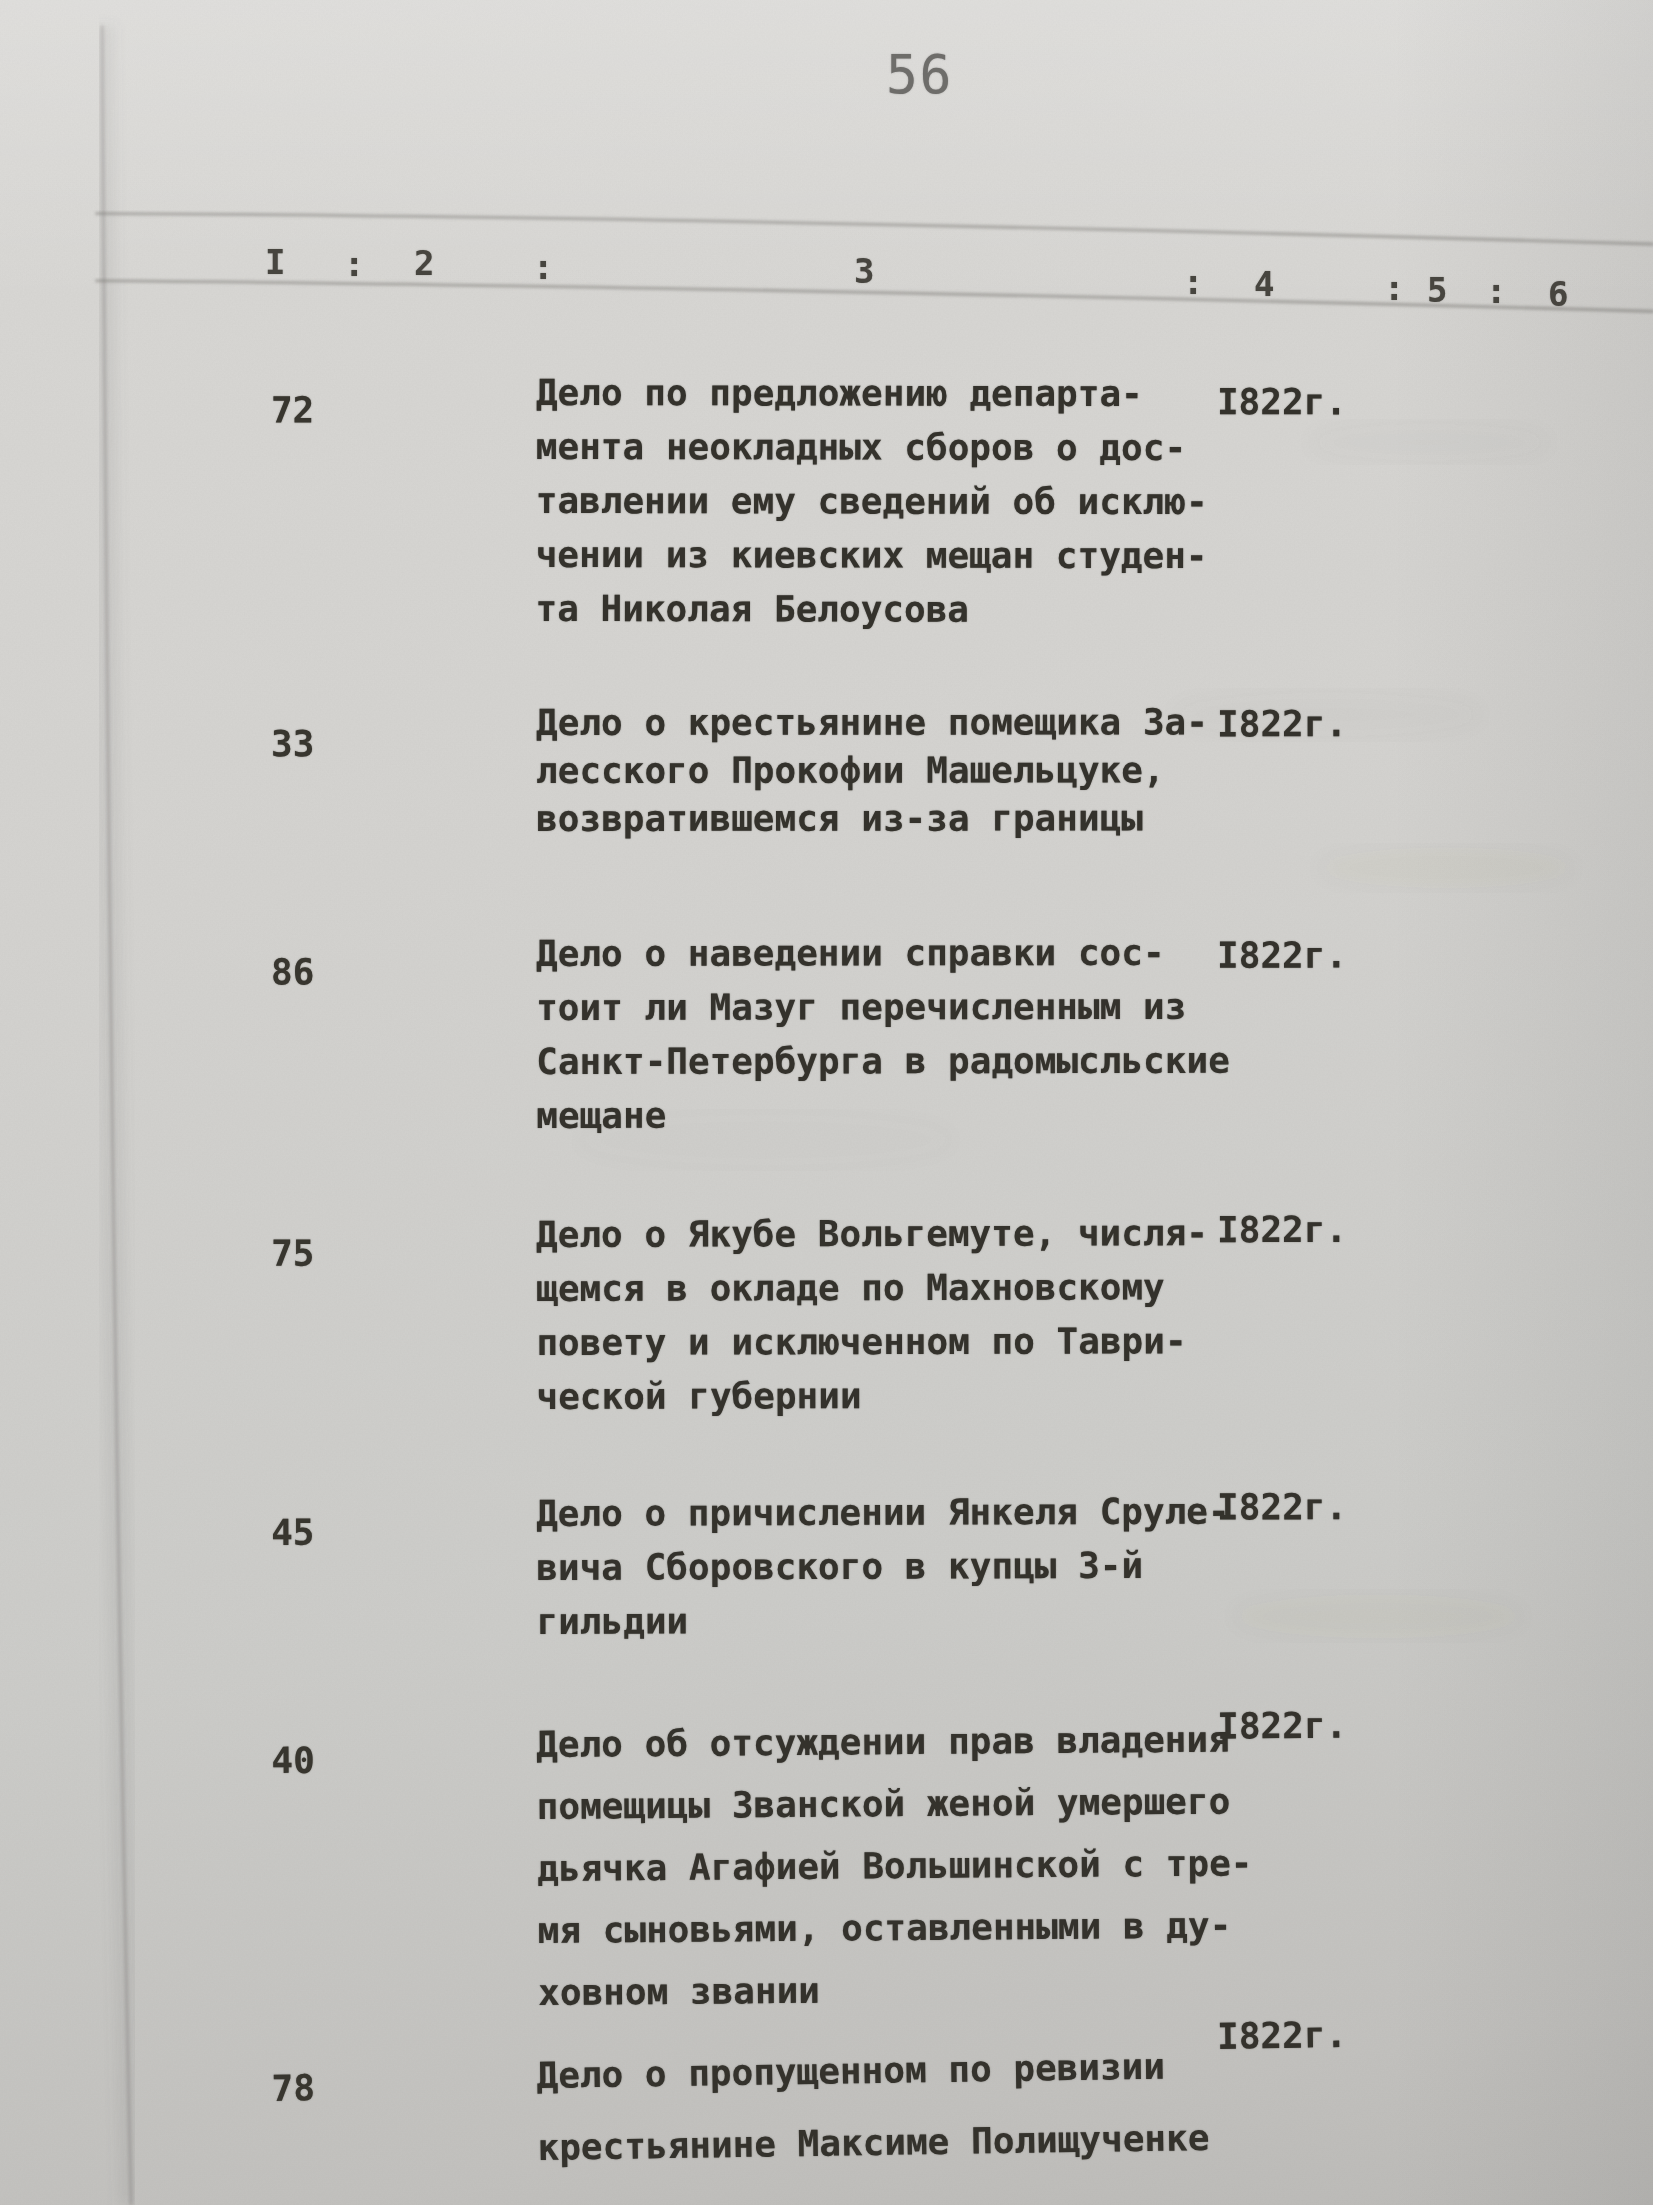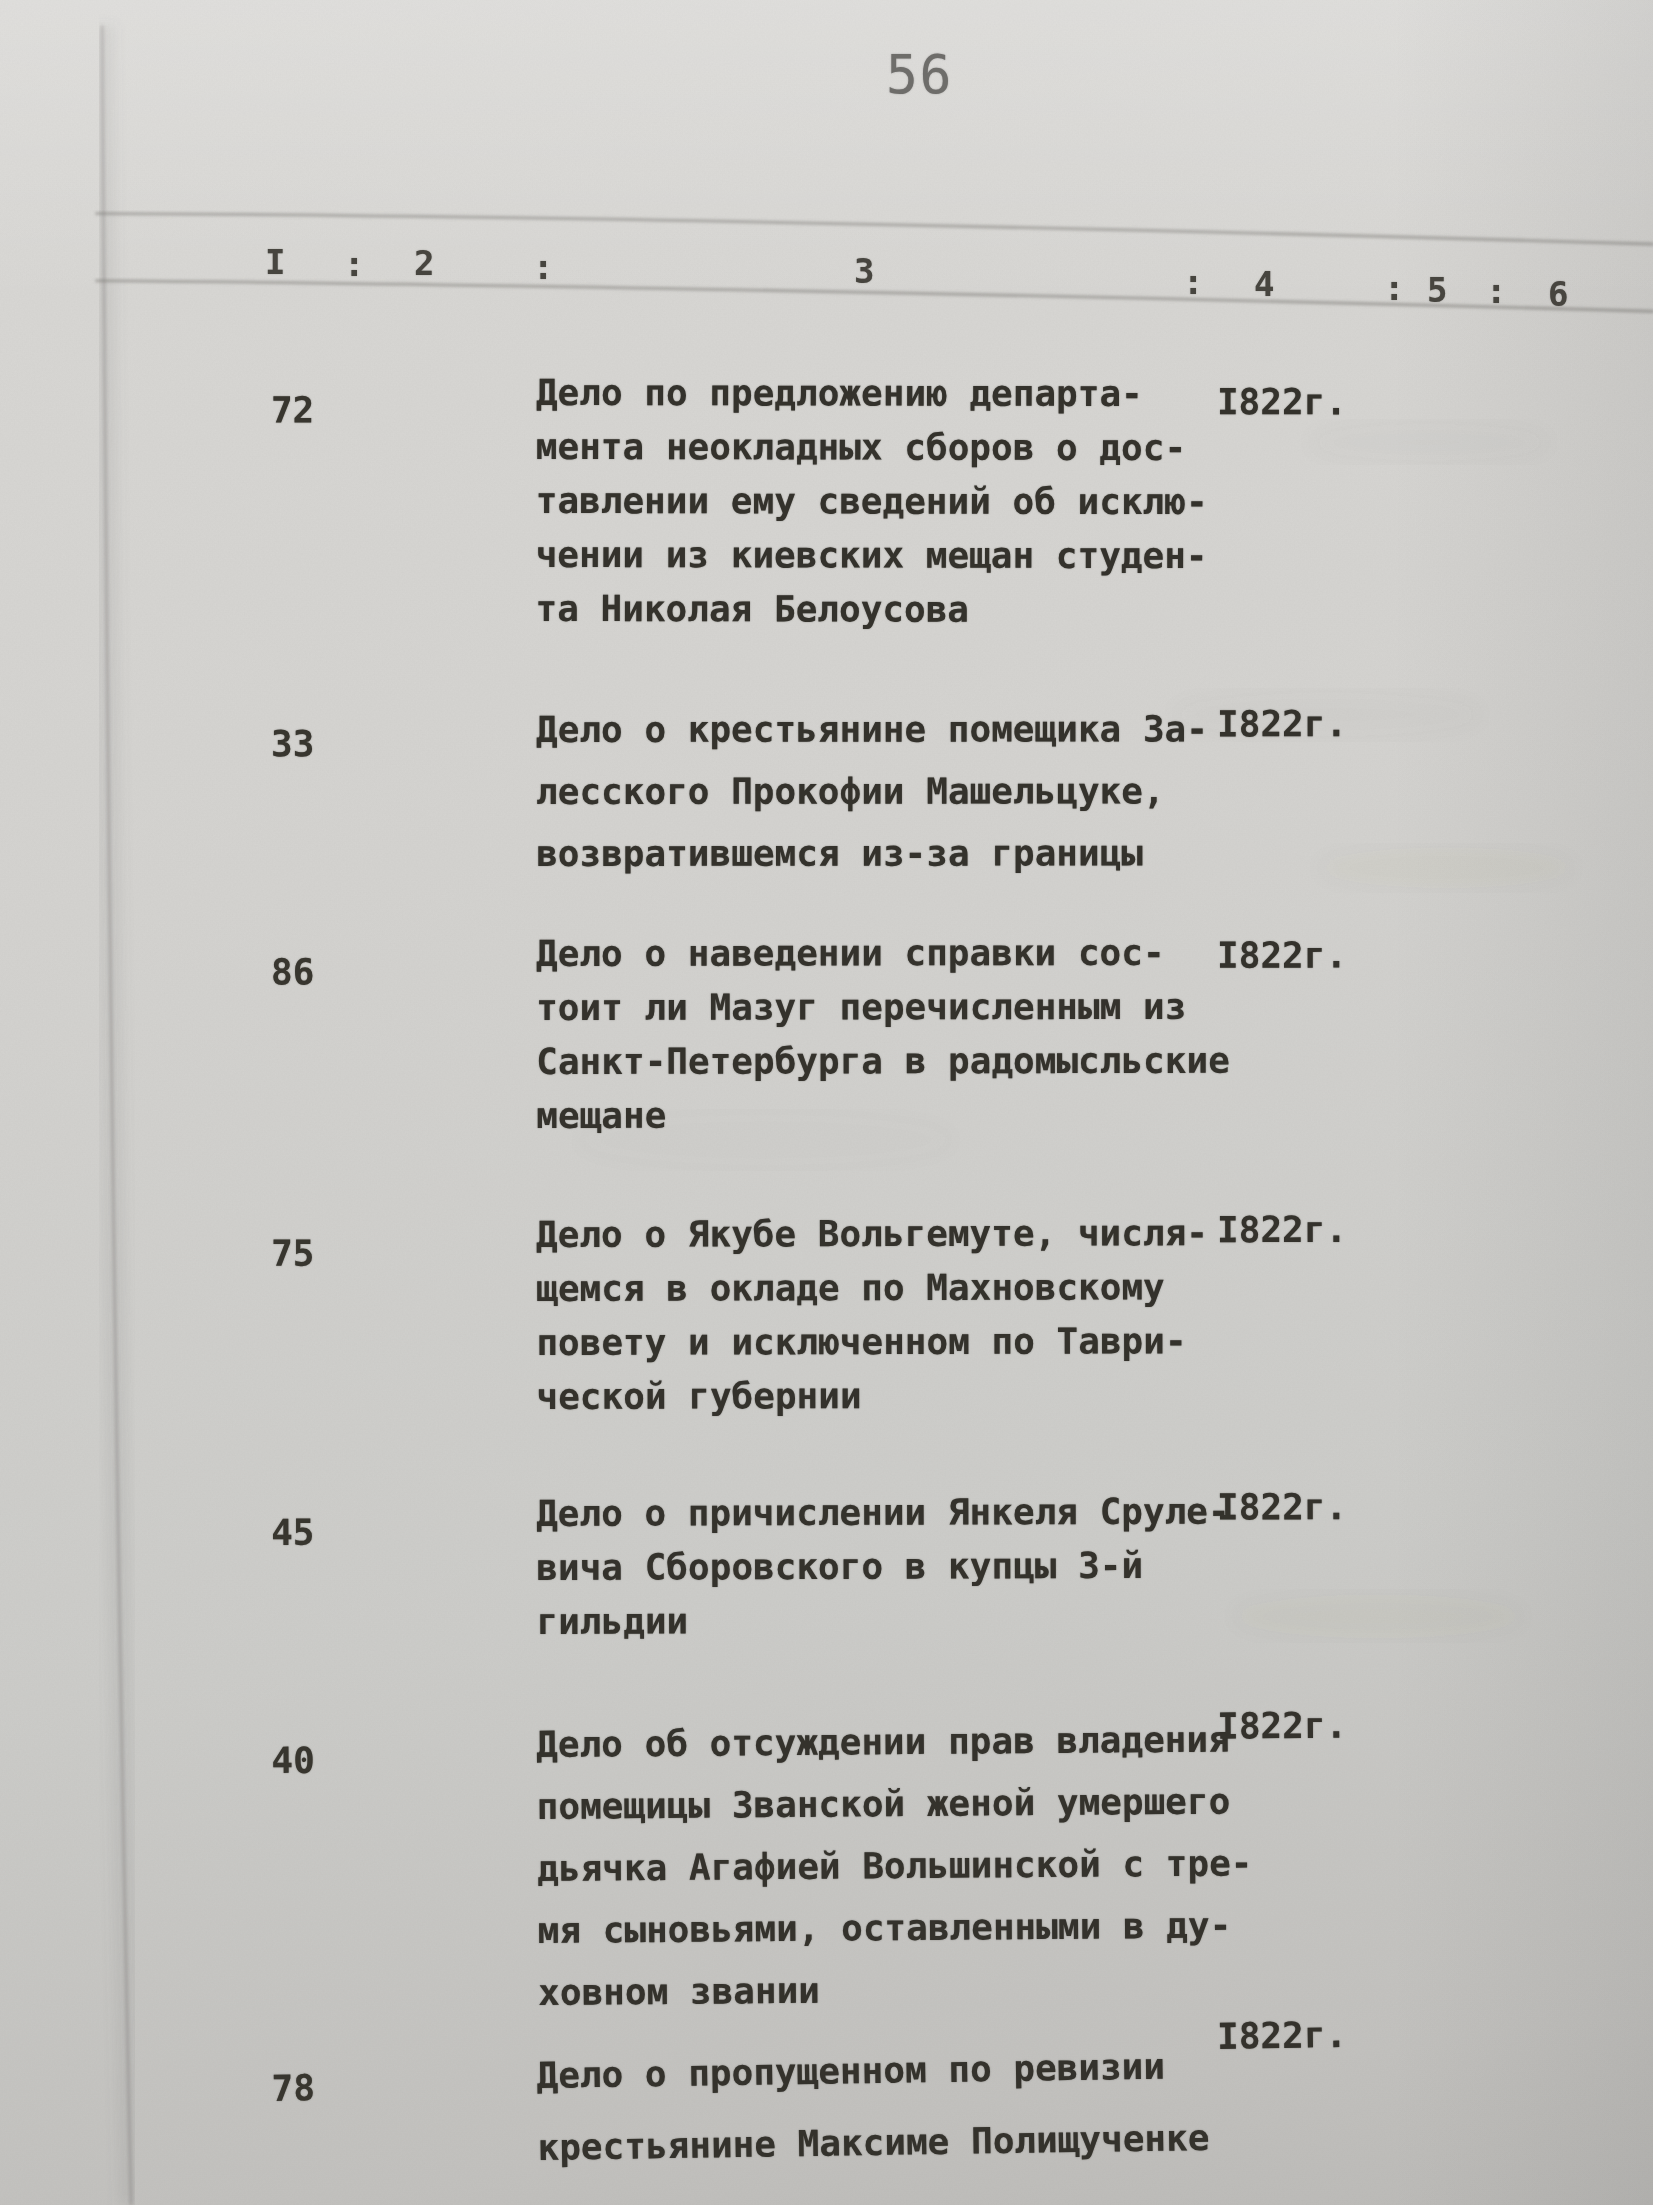--- a/index.html
+++ b/index.html
@@ -140,21 +140,21 @@
       <div class="num">72</div>
       <div class="desc" style="line-height: 54px;">Дело по предложению департа-
 мента неокладных сборов о дос-
 тавлении ему сведений об исклю-
 чении из киевских мещан студен-
 та Николая Белоусова</div>
       <div class="year" style="top: 13.6px;">I822г.</div>
     </div>
       <div class="entry" style="top: 699px; transform: rotate(-0.05deg);">
       <div class="num">33</div>
-      <div class="desc" style="line-height: 62px;">Дело о крестьянине помещика За-
+      <div class="desc" style="line-height: 48px;">Дело о крестьянине помещика За-
 лесского Прокофии Машельцуке,
 возвратившемся из-за границы</div>
       <div class="year" style="top: 5.1px;">I822г.</div>
     </div>
       <div class="entry" style="top: 927px; transform: rotate(-0.1deg);">
       <div class="num">86</div>
       <div class="desc" style="line-height: 54px;">Дело о наведении справки сос-
 тоит ли Мазуг перечисленным из
 Санкт-Петербурга в радомысльские
 мещане</div>

